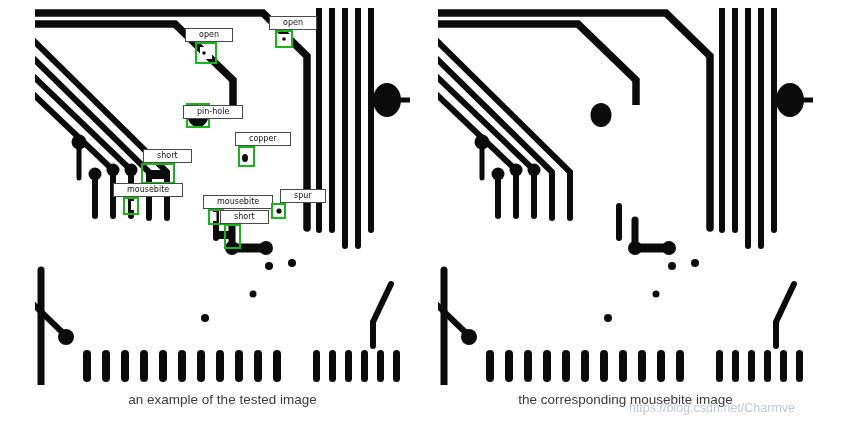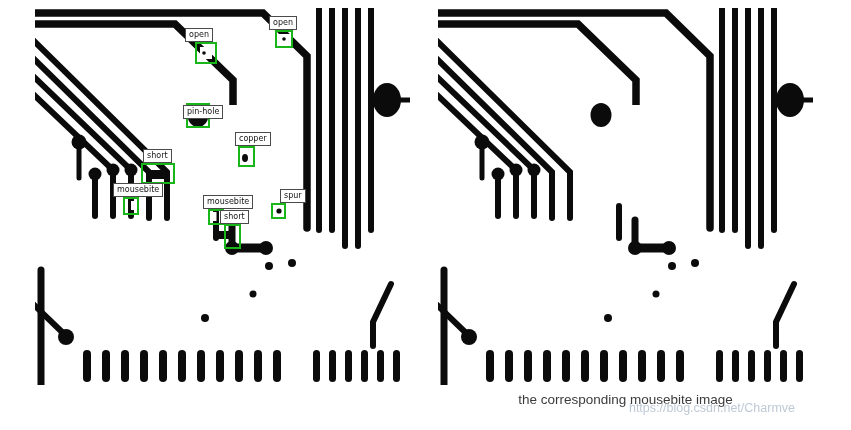--- a/index.html
+++ b/index.html
@@ -35,21 +35,21 @@
     border: 2px solid #18b618;
     box-sizing: border-box;
   }
   .ann-label {
     position: absolute;
     background: #ffffff;
     border: 1px solid #4a4a4a;
     color: #141414;
     font-size: 8px;
     line-height: 1.25;
-    padding: 1px 3px;
+    padding: 1px 13px;
     white-space: nowrap;
     font-family: "DejaVu Sans", sans-serif;
   }
   .caption {
     position: absolute;
     top: 392px;
     width: 375px;
     text-align: center;
     font-size: 13.5px;
     color: #3b3b3b;
@@ -169,17 +169,18 @@
         <div class="ann-label" style="left: 245px; top: 181px;">spur</div>
       </div>
   </div>
 
   <div class="panel" style="left:438px">
     <svg viewBox="0 0 375 377" width="375" height="377">
       <use href="#pcb-art"></use>
     </svg>
   </div>
 
+  <div class="caption" style="left:35px">an example of the tested image</div>
 
   <div class="caption" style="left:438px">the corresponding mousebite image</div>
 
   <div class="watermark">https://blog.csdn.net/Charmve</div>
 </div>
 
 </body></html>

